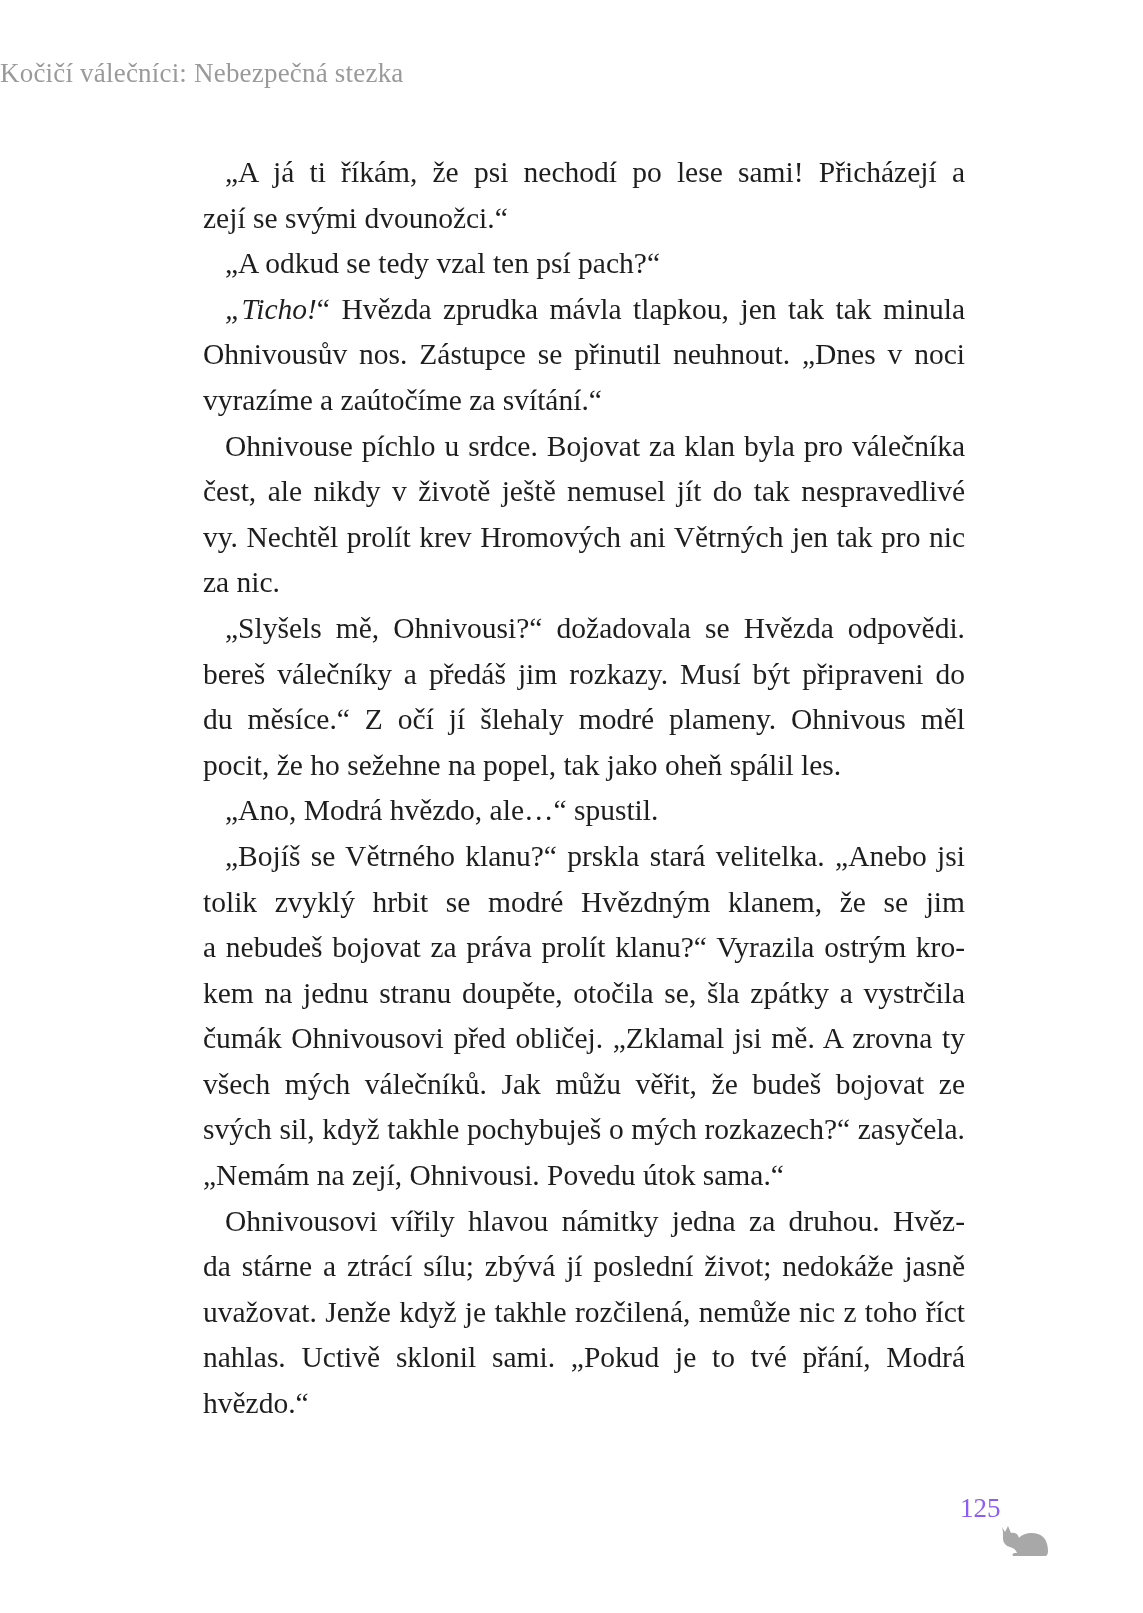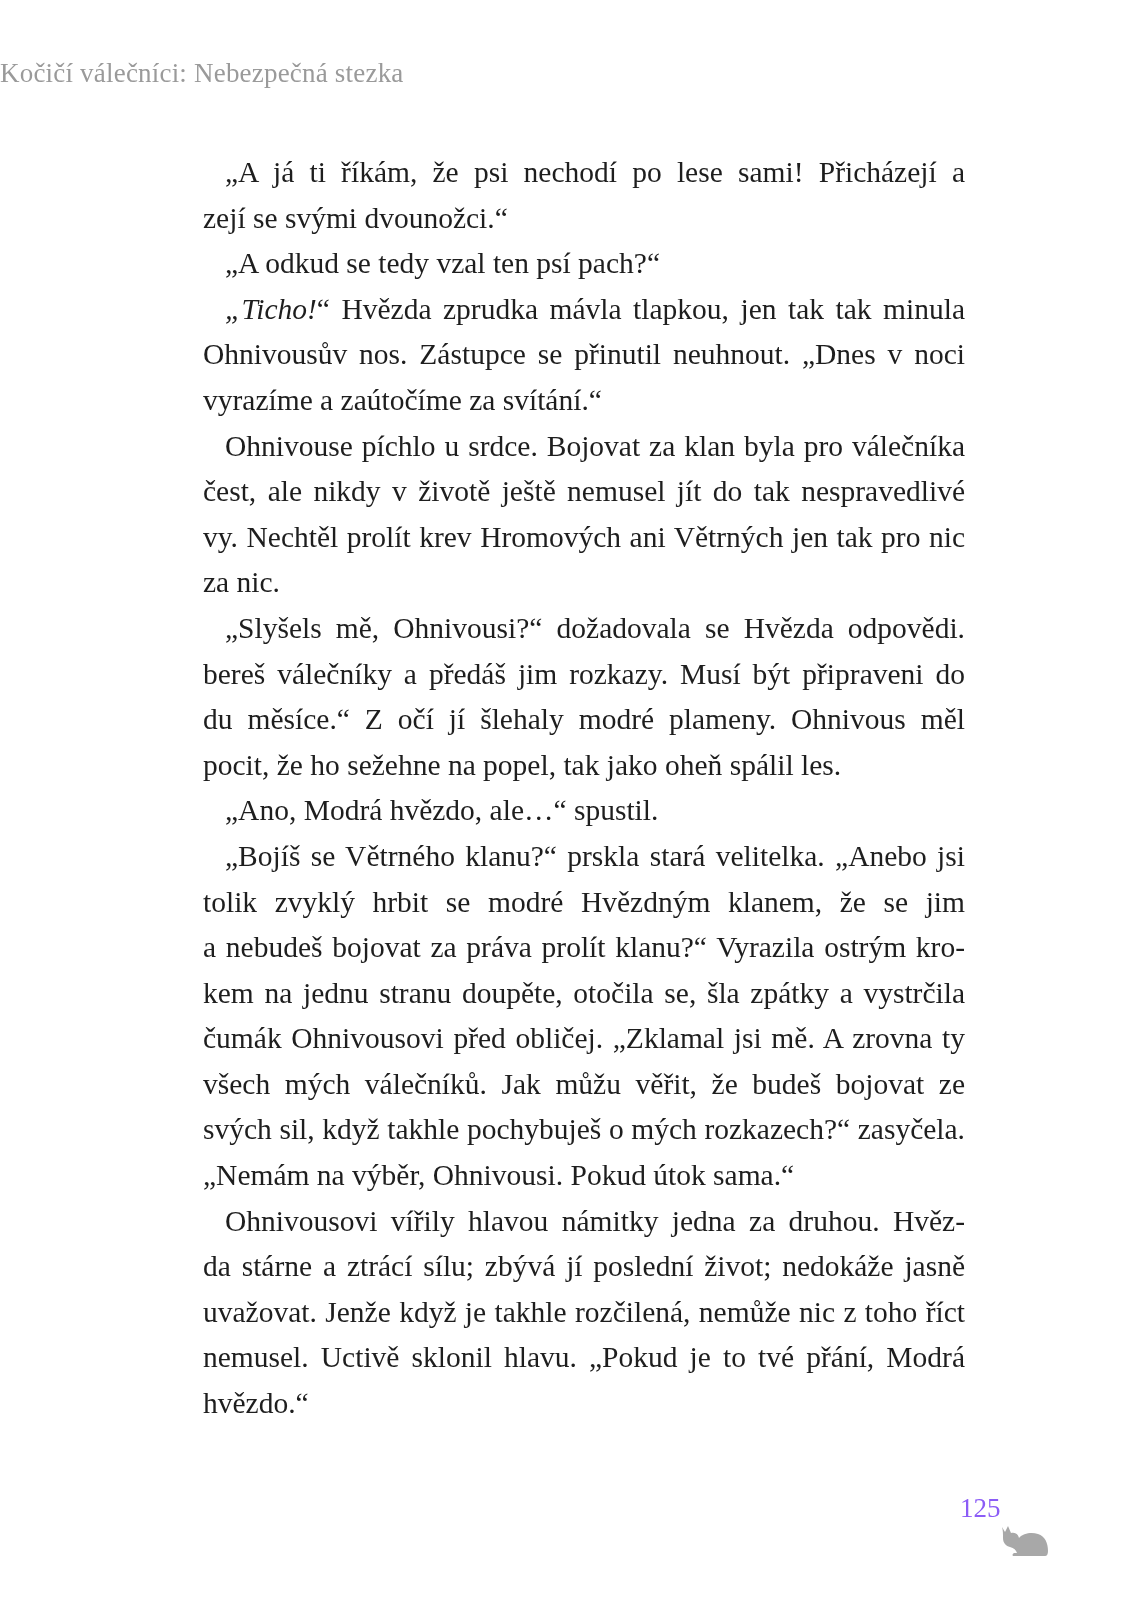--- a/index.html
+++ b/index.html
@@ -85,25 +85,25 @@
   <span class="line justify">du měsíce.“ Z očí jí šlehaly modré plameny. Ohnivous měl skoro</span>
   <span class="line">pocit, že ho sežehne na popel, tak jako oheň spálil les.</span>
   <span class="line indent">„Ano, Modrá hvězdo, ale…“ spustil.</span>
   <span class="line indent justify">„Bojíš se Větrného klanu?“ prskla stará velitelka. „Anebo jsi na-</span>
   <span class="line justify">tolik zvyklý hrbit se modré Hvězdným klanem, že se jim nevzepřeš</span>
   <span class="line justify">a nebudeš bojovat za práva prolít klanu?“ Vyrazila ostrým kro-</span>
   <span class="line justify">kem na jednu stranu doupěte, otočila se, šla zpátky a vystrčila</span>
   <span class="line justify">čumák Ohnivousovi před obličej. „Zklamal jsi mě. A zrovna ty ze</span>
   <span class="line justify">všech mých válečníků. Jak můžu věřit, že budeš bojovat ze všech</span>
   <span class="line justify">svých sil, když takhle pochybuješ o mých rozkazech?“ zasyčela.</span>
-  <span class="line">„Nemám na výběr, Ohnivousi. Pokud útok sama.“</span>
+  <span class="line">„Nemám na zejí, Ohnivousi. Povedu útok sama.“</span>
   <span class="line indent justify">Ohnivousovi vířily hlavou námitky jedna za druhou. Hvěz-</span>
   <span class="line justify">da stárne a ztrácí sílu; zbývá jí poslední život; nedokáže jasně</span>
   <span class="line justify">uvažovat. Jenže když je takhle rozčilená, nemůže nic z toho říct</span>
-  <span class="line justify">nemusel. Uctivě sklonil hlavu. „Pokud je to tvé přání, Modrá</span>
+  <span class="line justify">nahlas. Uctivě sklonil sami. „Pokud je to tvé přání, Modrá</span>
   <span class="line">hvězdo.“</span>
 </div>
 
 <div class="folio">125</div>
 
 <svg class="cat-icon" viewBox="0 0 50 34" xmlns="http://www.w3.org/2000/svg">
   <path d="M2 4 L5 9 L8 3 L11 10 C15 9 18 11 19 15 C23 10 32 9 38 11 C45 13 48 20 48 28 C48 31 47 33 45 33 L14 33 C12 33 12 31 14 30 L17 30 C16 27 14 25 10 24 C6 23 3 20 3 15 C3 11 3 7 2 4 Z" fill="#a8a8a8"></path>
 </svg>
 
 </body></html>

